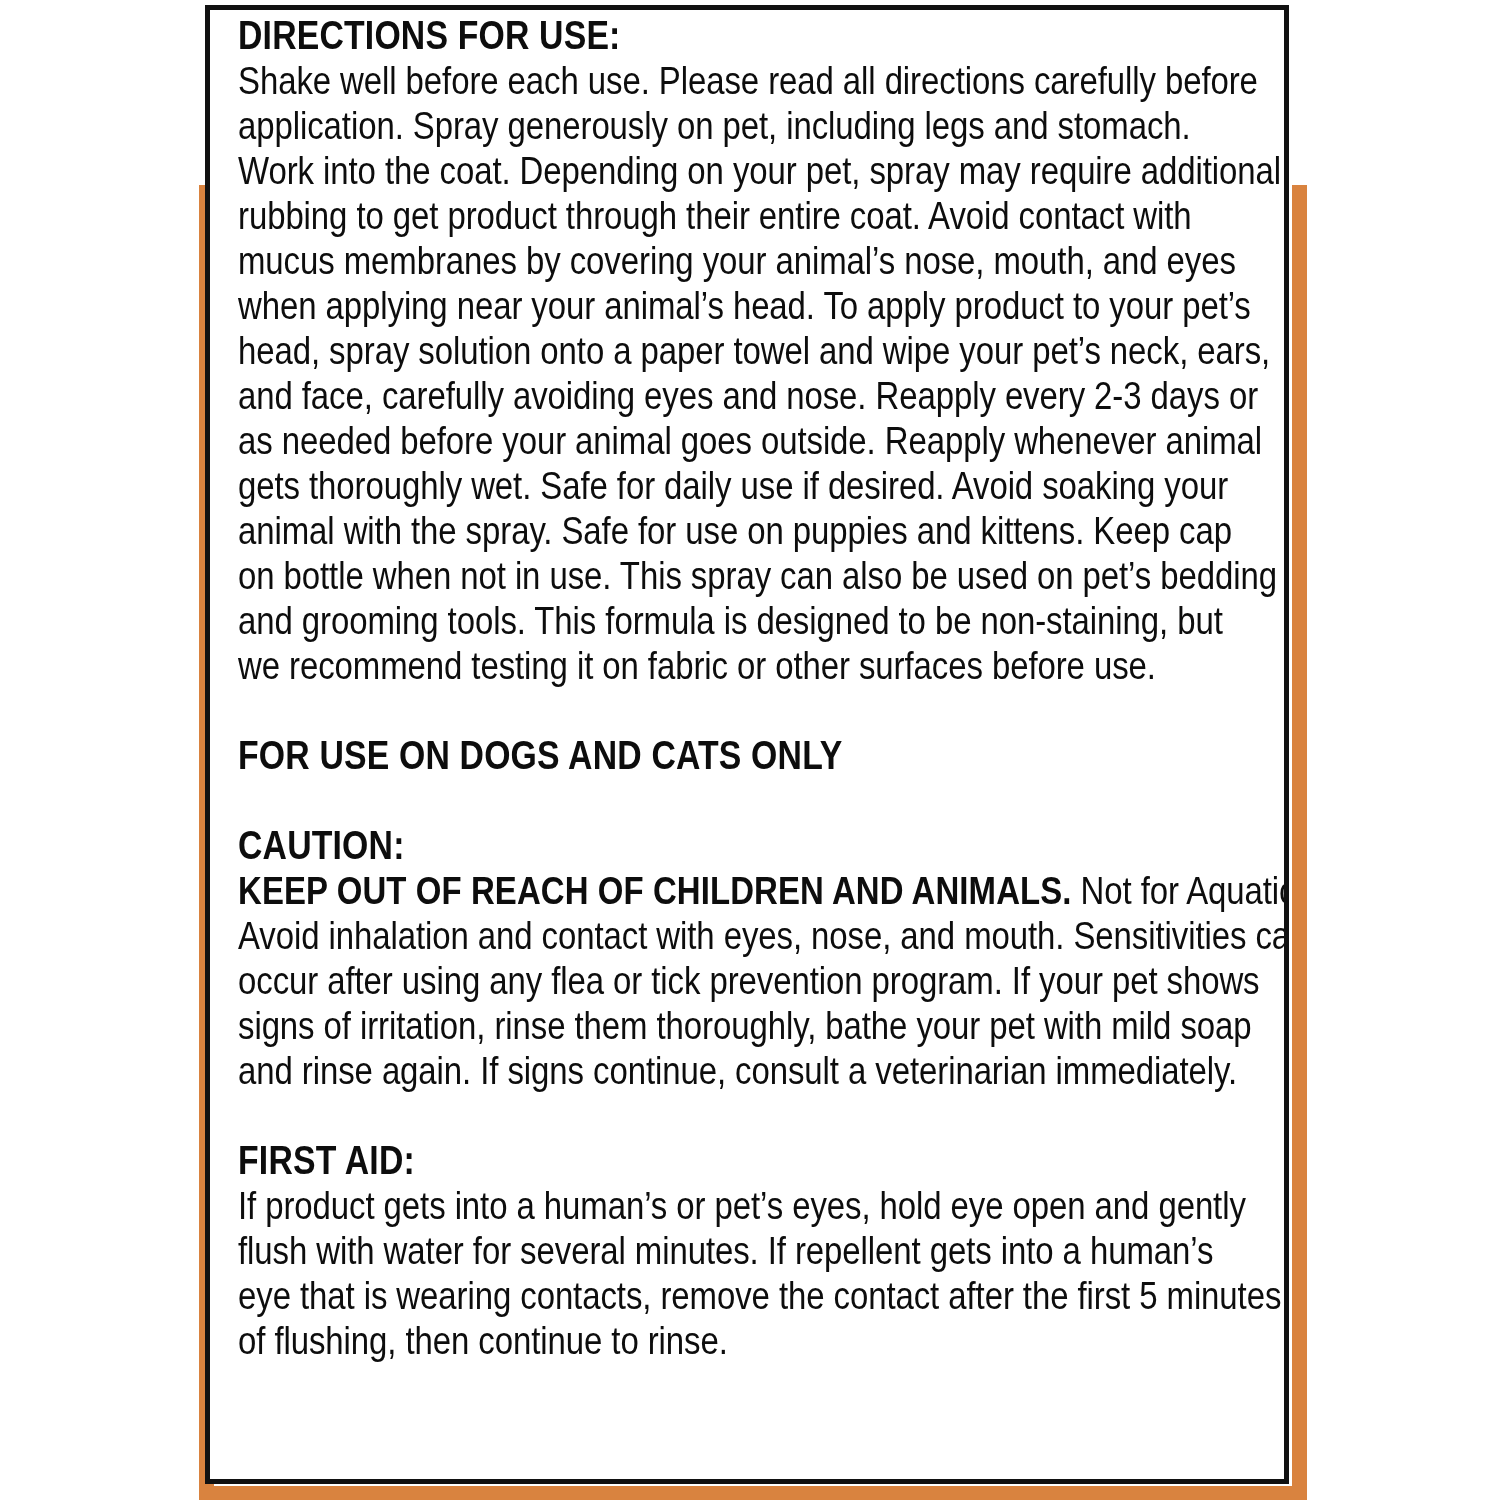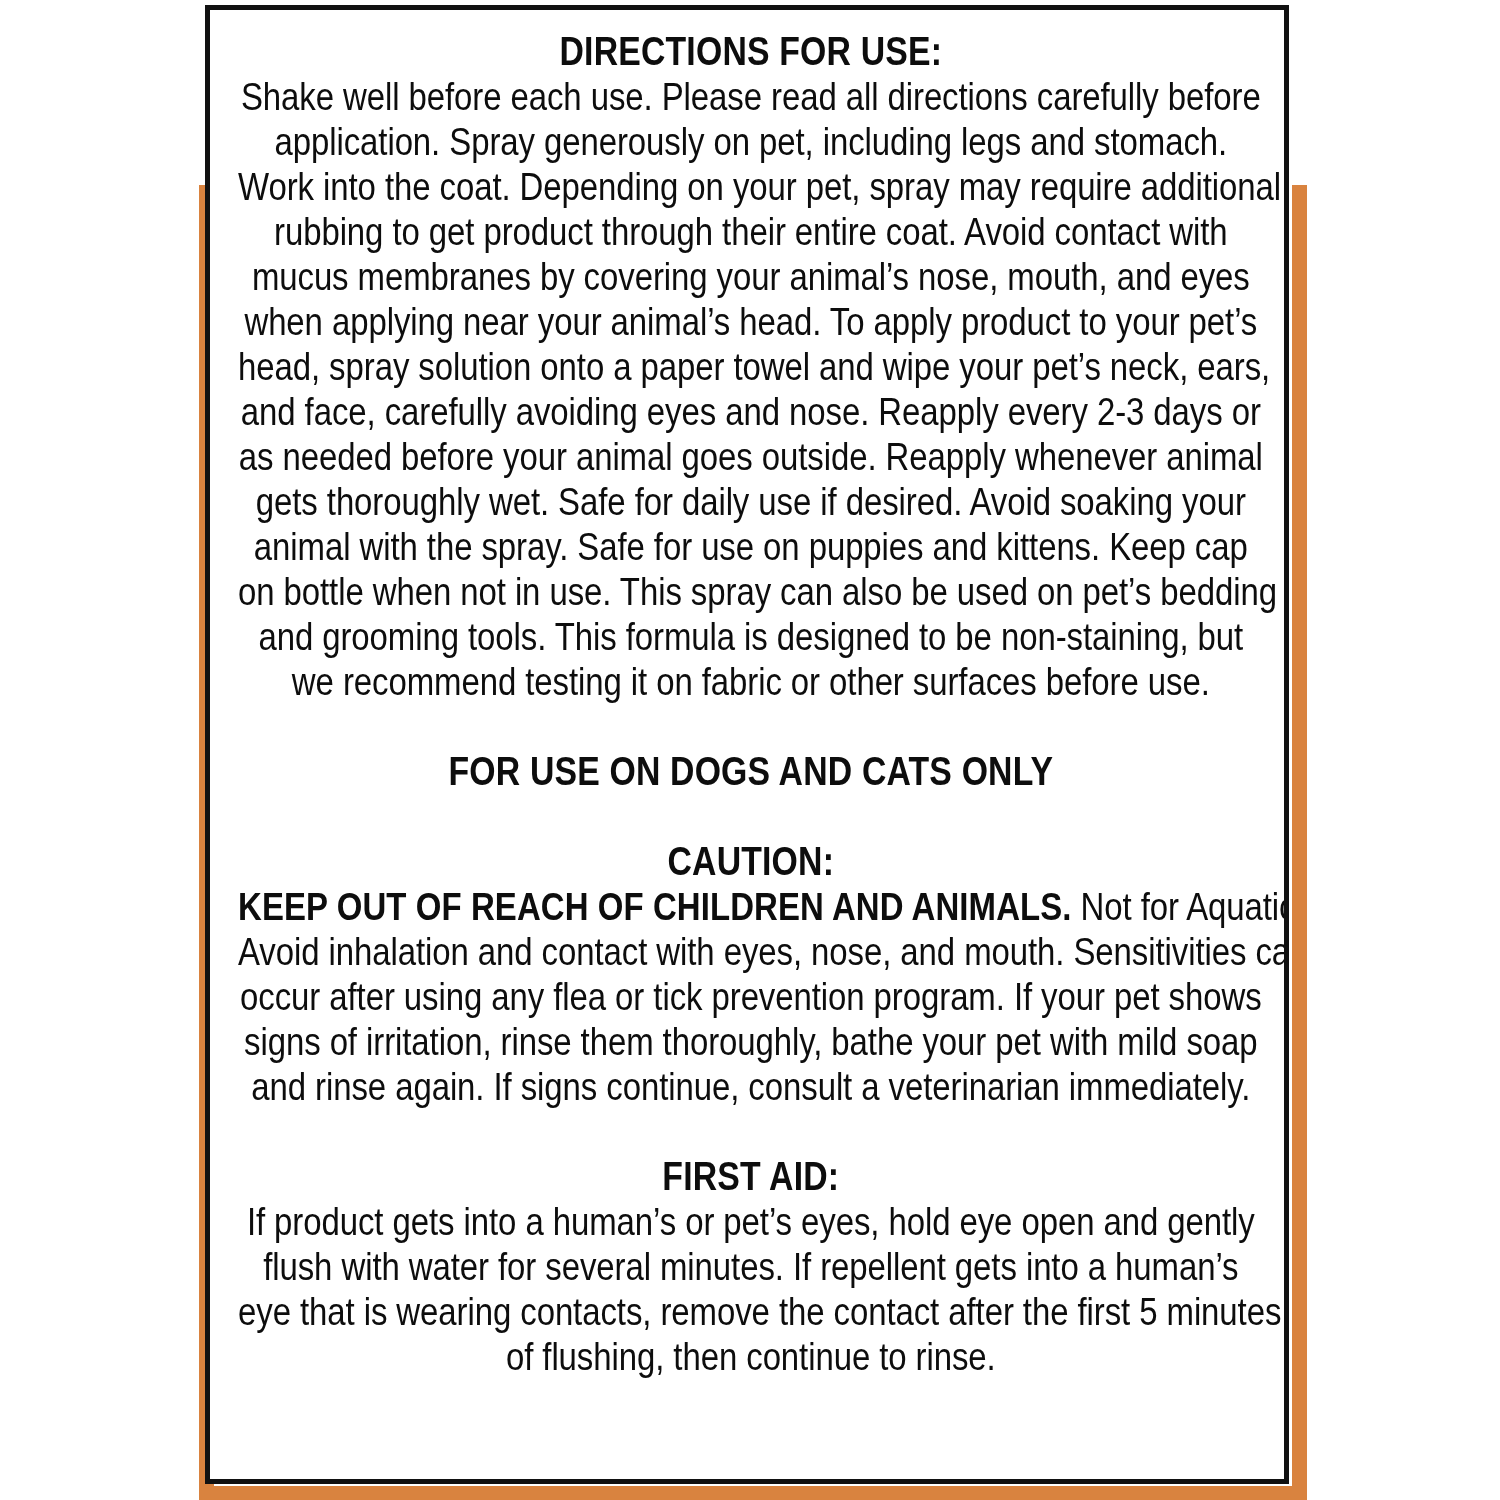--- a/index.html
+++ b/index.html
@@ -58,23 +58,22 @@
     height: 1479px;
     background: #ffffff;
     border: 5px solid #111111;
     box-sizing: border-box;
     overflow: hidden;
   }
 
   .label-inner {
     position: absolute;
     left: 28px;
-    top: 18px;
+    top: 2px;
     width: 1026px;
-    text-align: center;
   }
 
   
   .sec-heading,
   .body-line,
   .keepout-line {
     color: #0d0d0d;
     
     transform: scaleX(0.845);
     transform-origin: left center;

